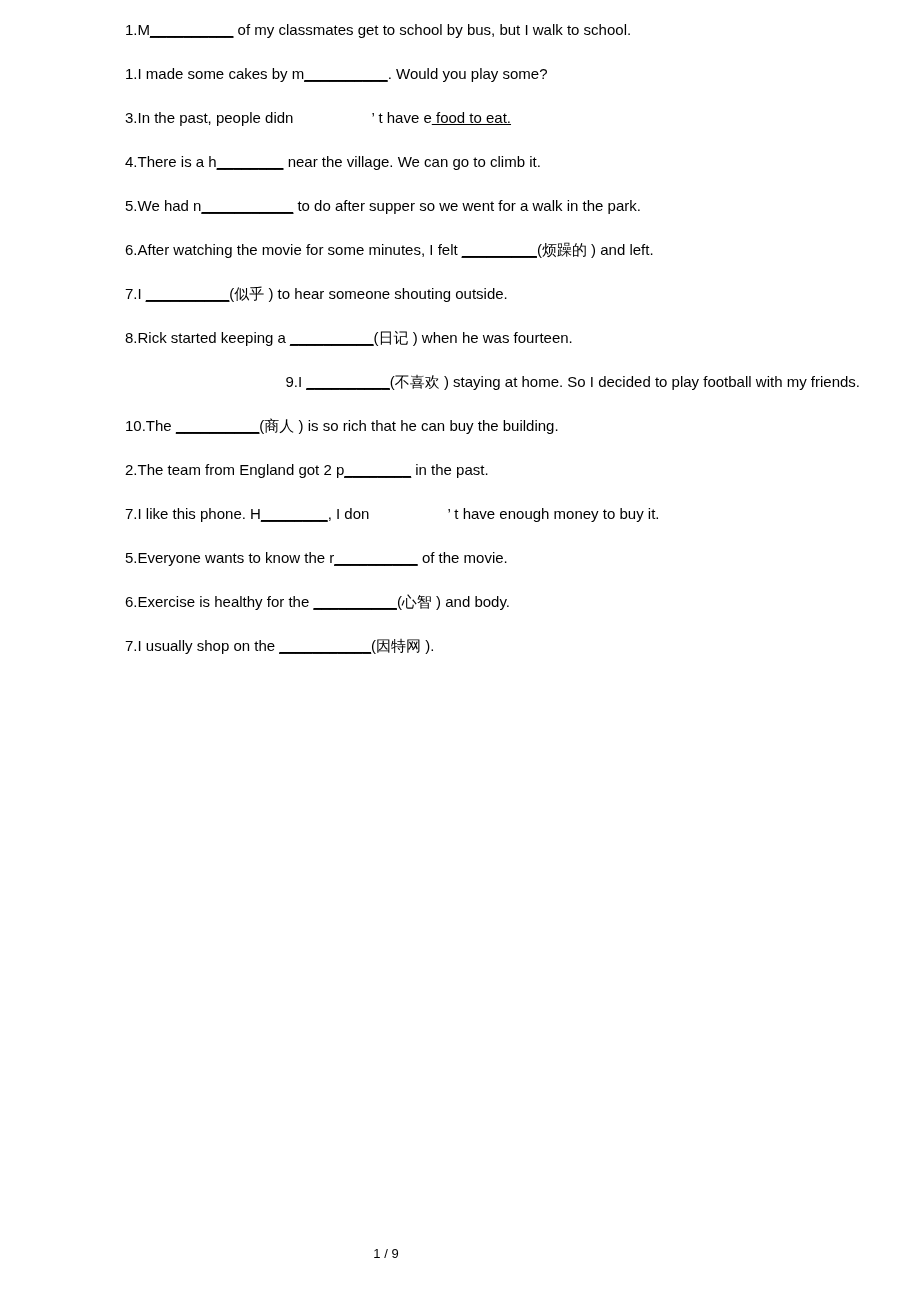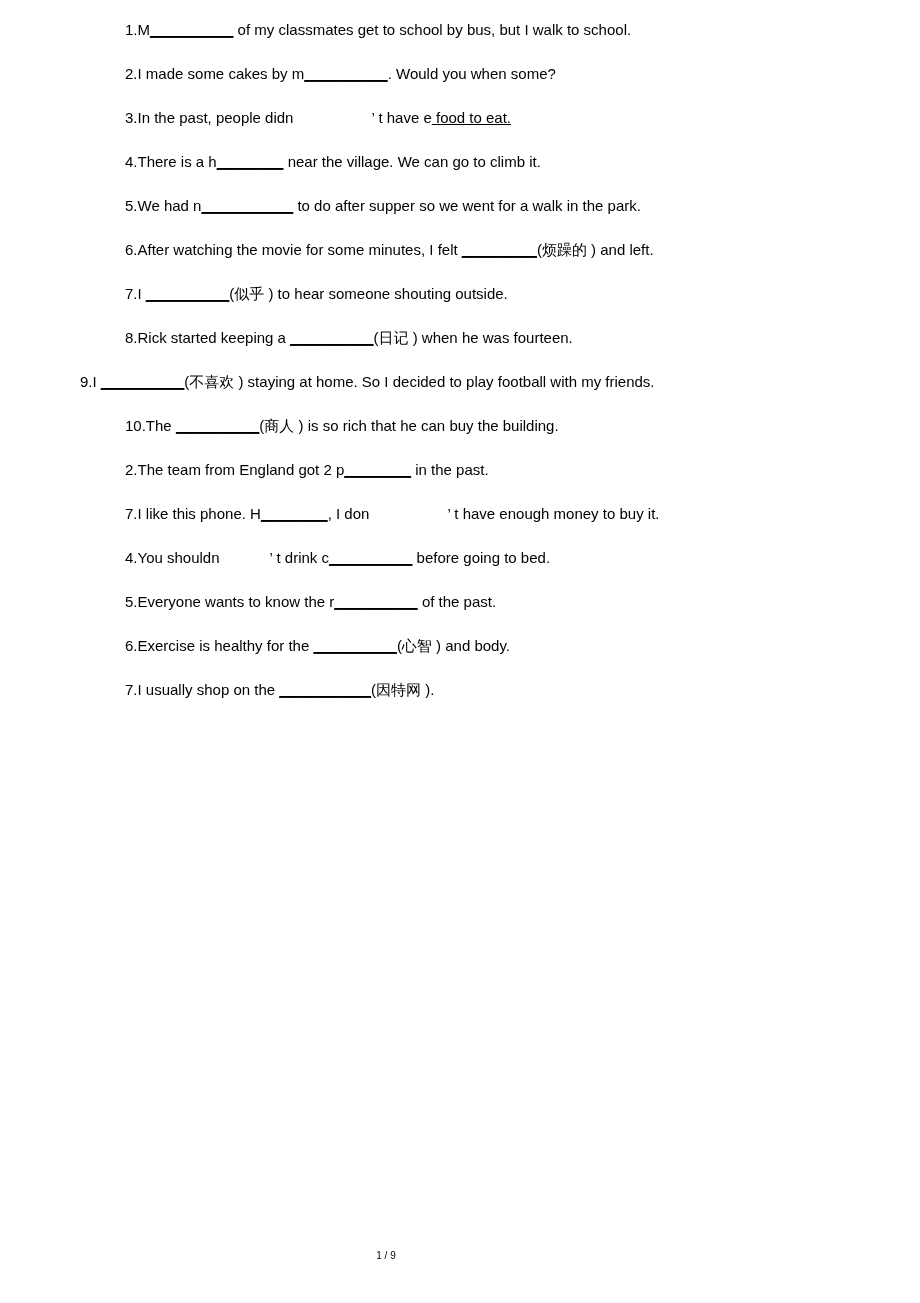--- a/index.html
+++ b/index.html
@@ -42,20 +42,21 @@
     white-space: pre-wrap;
     word-break: break-word;
   }
   .indent {
     padding-left: 45px;
     text-indent: 0;
   }
   .hang {
     padding-left: 45px;
     text-indent: -45px;
+    text-align: right;
   }
   .section-head {
     font-size: 17.5px;
     margin: 0 0 29px 0;
     padding-left: 45px;
   }
   .u-blank {
     text-decoration: underline;
   }
   .gap-wide {
@@ -65,35 +66,35 @@
   .gap-mid {
     display: inline-block;
     width: 50px;
   }
   .footer {
     position: absolute;
     bottom: 42px;
     left: 0;
     width: 772px;
     text-align: center;
-    font-size: 10px;
+    font-size: 13px;
     color: #000;
   }
 </style>
 </head>
 <body>
 
 <div class="page">
 
 
   <div class="content">
 
     <p class="line indent"><span>1.M</span><span class="u-blank">__________</span><span> of my classmates get to school by bus, but I walk to school.</span></p>
 
-    <p class="line indent"><span>2.I made some cakes by m</span><span class="u-blank">__________</span><span>. Would you when some?</span></p>
+    <p class="line indent"><span>1.I made some cakes by m</span><span class="u-blank">__________</span><span>. Would you play some?</span></p>
 
     <p class="line indent"><span>3.In the past, people didn</span><span class="gap-wide"></span><span>’</span><span> t have e</span><span class="u-blank"> food to eat.</span></p>
 
     <p class="line indent"><span>4.There is a h</span><span class="u-blank">________</span><span> near the village. We can go to climb it.</span></p>
 
     <p class="line indent"><span>5.We had n</span><span class="u-blank">___________</span><span> to do after supper so we went for a walk in the park.</span></p>
 
     <p class="line indent"><span>6.After watching the movie for some minutes, I felt </span><span class="u-blank">_________</span><span>(烦躁的 ) and left.</span></p>
 
     <p class="line indent"><span>7.I </span><span class="u-blank">__________</span><span>(似乎 ) to hear someone shouting outside.</span></p>
@@ -103,23 +104,22 @@
     <p class="line hang"><span>9.I </span><span class="u-blank">__________</span><span>(不喜欢 ) staying at home. So I decided to play football with my friends.</span></p>
 
     <p class="line indent"><span>10.The </span><span class="u-blank">__________</span><span>(商人 ) is so rich that he can buy the building.</span></p>
 
 
 
     <p class="line indent"><span>2.The team from England got 2 p</span><span class="u-blank">________</span><span> in the past.</span></p>
 
     <p class="line indent"><span>7.I like this phone. H</span><span class="u-blank">________</span><span>, I don</span><span class="gap-wide"></span><span>’</span><span> t have enough money to buy it.</span></p>
 
-    <p class="line indent"><span>4.You shouldn</span><span class="gap-mid"></span><span>’</span><span> t drink c</span><span class="u-blank">__________</span><span> before going to bed.</span></p>
 
-    <p class="line indent"><span>5.Everyone wants to know the r</span><span class="u-blank">__________</span><span> of the past.</span></p>
+    <p class="line indent"><span>5.Everyone wants to know the r</span><span class="u-blank">__________</span><span> of the movie.</span></p>
 
     <p class="line indent"><span>6.Exercise is healthy for the </span><span class="u-blank">__________</span><span>(心智 ) and body.</span></p>
 
     <p class="line indent"><span>7.I usually shop on the </span><span class="u-blank">___________</span><span>(因特网 ).</span></p>
 
 
   </div>
 
   <div class="footer">1 / 9</div>
 

